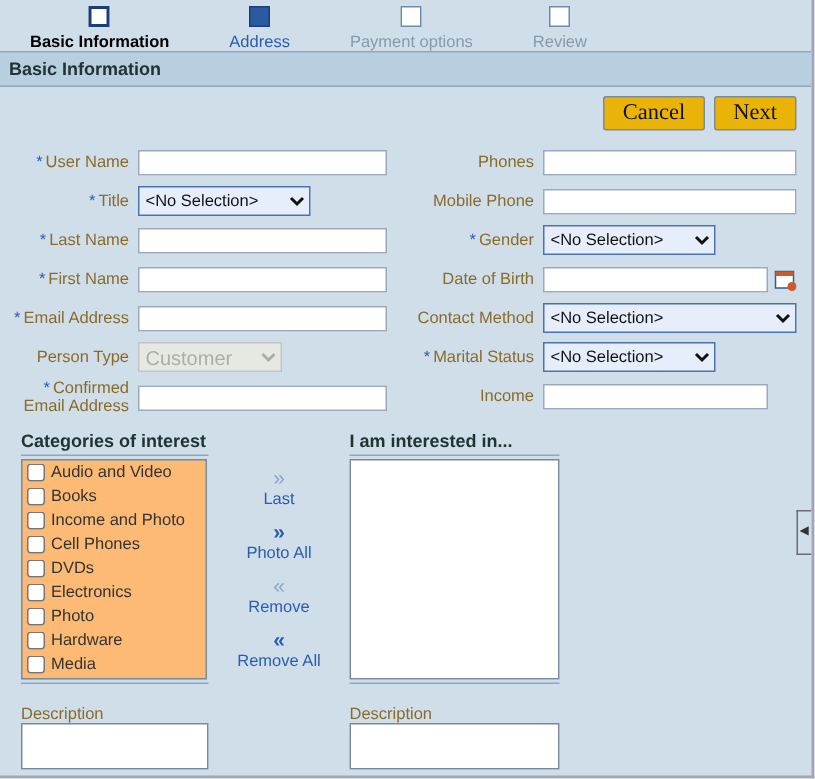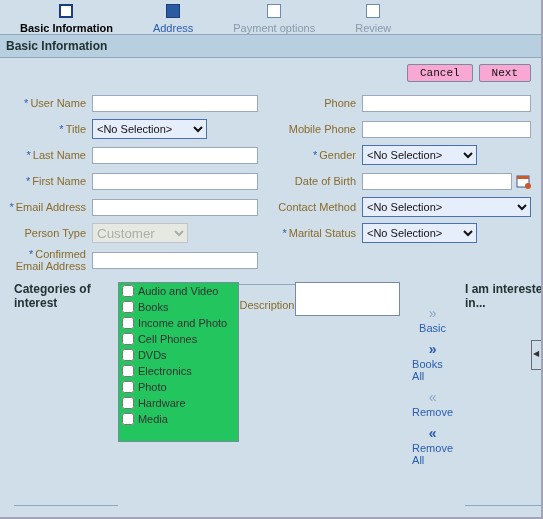--- a/index.html
+++ b/index.html
@@ -10,39 +10,39 @@
 .train-box{width:14px;height:14px;background:#fff;border:1px solid #6b8aaf;box-sizing:border-box}
 .train-box.active{border:2px solid #1a3e7b}
 .train-box.done{background:#2c5aa0;border:1px solid #1a3e7b}
 .train-label{margin-top:4px;color:#8899aa;font-size:11px}
 .train-label.current{color:#000;font-weight:bold}
 .train-label.link{color:#2a5db0}
 
 .heading-row{display:flex;align-items:center;justify-content:space-between;border-top:1px solid #8fa8c0;border-bottom:1px solid #8fa8c0;background:#b8cfe0;padding:0}
 .heading{font-weight:bold;font-size:12px;color:#233;padding:4px 6px}
 .btn-row{padding:6px 10px;display:flex;gap:6px;justify-content:flex-end}
-button.std{background:#f9a8d4;border:1px solid #7a8aa0;border-radius:2px;padding:2px 12px;font-family:Liberation Mono, monospace;font-size:11px;color:#111;cursor:pointer}
+button.std{background:#eab308;border:1px solid #7a8aa0;border-radius:2px;padding:2px 12px;font-family:Liberation Serif, serif;font-size:15px;color:#111;cursor:pointer}
 
 .form-area{display:flex;padding:4px 10px 0 8px;gap:20px}
 .col{flex:1}
 .field{display:flex;align-items:center;margin-bottom:4px;min-height:22px}
 .label{width:78px;text-align:right;padding-right:6px;color:#8a6b2a;font-size:11px;line-height:12px}
 .label .req{color:#2a5db0;margin-right:2px}
 input.txt{flex:1;height:17px;border:1px solid #9aa9bd;background:#fff;font:inherit;padding:1px 3px;box-sizing:border-box}
 select.sel{height:20px;border:1px solid #4a72b0;background:#e7eefb;font:inherit;color:#111}
 .sel.full{flex:1}
 .disabled-sel{border:1px solid #bbb;background:#f0efe0;color:#9a9a8a;height:20px}
 .date-wrap{flex:1;display:flex;align-items:center;gap:4px}
 .date-wrap input{flex:1}
 .date-icon{width:15px;height:15px;flex:0 0 15px}
 
 .shuttle{display:flex;padding:6px 10px 0 14px;gap:12px;height:226px}
-.shuttle-col{display:flex;flex-direction:row}
+.shuttle-col{display:flex;flex-direction:column}
 .shuttle-title{font-weight:bold;color:#233;font-size:12px;margin-bottom:2px;border-bottom:1px solid #8fa8c0;padding-bottom:2px}
-.listbox{width:144px;height:160px;border:1px solid #788a9e;background:#22c55e;overflow-y:scroll;box-sizing:border-box}
+.listbox{width:124px;height:160px;border:1px solid #788a9e;background:#fdba74;overflow-y:scroll;box-sizing:border-box}
 .listbox-item{display:flex;align-items:center;height:16px;padding:0 3px;font-size:11px;white-space:nowrap}
 .listbox-item input{margin:0 4px 0 0;width:12px;height:12px}
 .desc-label{color:#8a6b2a;font-size:11px;margin-top:2px;border-top:1px solid #8fa8c0;padding-top:14px}
 .desc-box{width:125px;height:34px;border:1px solid #788a9e;background:#fff;box-sizing:border-box}
 .shuttle-mid{display:flex;flex-direction:column;align-items:center;gap:2px;padding-top:24px;width:70px}
 .shuttle-mid .arr{color:#8aa7c7;font-size:14px;line-height:14px}
 .shuttle-mid .arr.db{color:#2a5db0;font-weight:bold}
 .shuttle-mid .lbl{color:#2a5db0;font-size:11px;margin-bottom:6px;cursor:pointer}
 .target-list{width:140px;height:160px;border:1px solid #788a9e;background:#fff;box-sizing:border-box}
 .right-handle{position:absolute;right:0;top:340px;width:9px;height:28px;background:#cfdee9;border:1px solid #6b6b7f;border-right:none}
@@ -105,21 +105,21 @@
           <div class="label">Person Type</div>
           <select class="disabled-sel" style="width:96px" disabled=""><option>Customer</option></select>
         </div>
     <div class="field">
           <div class="label"><span class="req">*</span><span>Confirmed Email Address</span></div>
           <input class="txt" value="" style="">
         </div>
   </div>
   <div class="col">
     <div class="field">
-          <div class="label">Phone</div>
+          <div class="label">Phones</div>
           <input class="txt" value="" style="">
         </div>
     <div class="field">
           <div class="label">Mobile Phone</div>
           <input class="txt" value="" style="">
         </div>
     <div class="field">
           <div class="label"><span class="req">*</span><span>Gender</span></div>
           <select class="sel" style="width:115px"><option>&lt;No Selection&gt;</option></select>
         </div>
@@ -137,20 +137,24 @@
       </div>
     </div>
     <div class="field">
           <div class="label">Contact Method</div>
           <select class="sel full"><option>&lt;No Selection&gt;</option></select>
         </div>
     <div class="field">
           <div class="label"><span class="req">*</span><span>Marital Status</span></div>
           <select class="sel" style="width:115px"><option>&lt;No Selection&gt;</option></select>
         </div>
+    <div class="field">
+          <div class="label">Income</div>
+          <input class="txt" style="flex: 0 0 80px;" value="">
+        </div>
   </div>
 </div>
 
 <div class="shuttle">
   <div class="shuttle-col">
     <div class="shuttle-title">Categories of interest</div>
     <div class="listbox" id="src-list">
           <label class="listbox-item">
             <input type="checkbox" style="">
             <span>Audio and Video</span>
@@ -186,23 +190,23 @@
           <label class="listbox-item">
             <input type="checkbox" style="">
             <span>Media</span>
           </label>
         </div>
     <div class="desc-label">Description</div>
     <div class="desc-box"></div>
   </div>
   <div class="shuttle-mid">
     <div class="arr">»</div>
-    <div class="lbl">Basic</div>
+    <div class="lbl">Last</div>
     <div class="arr db">»</div>
-    <div class="lbl">Books All</div>
+    <div class="lbl">Photo All</div>
     <div class="arr">«</div>
     <div class="lbl">Remove</div>
     <div class="arr db">«</div>
     <div class="lbl">Remove All</div>
   </div>
   <div class="shuttle-col">
     <div class="shuttle-title">I am interested in...</div>
     <div class="target-list"></div>
     <div class="desc-label">Description</div>
     <div class="desc-box" style="width:140px"></div>

